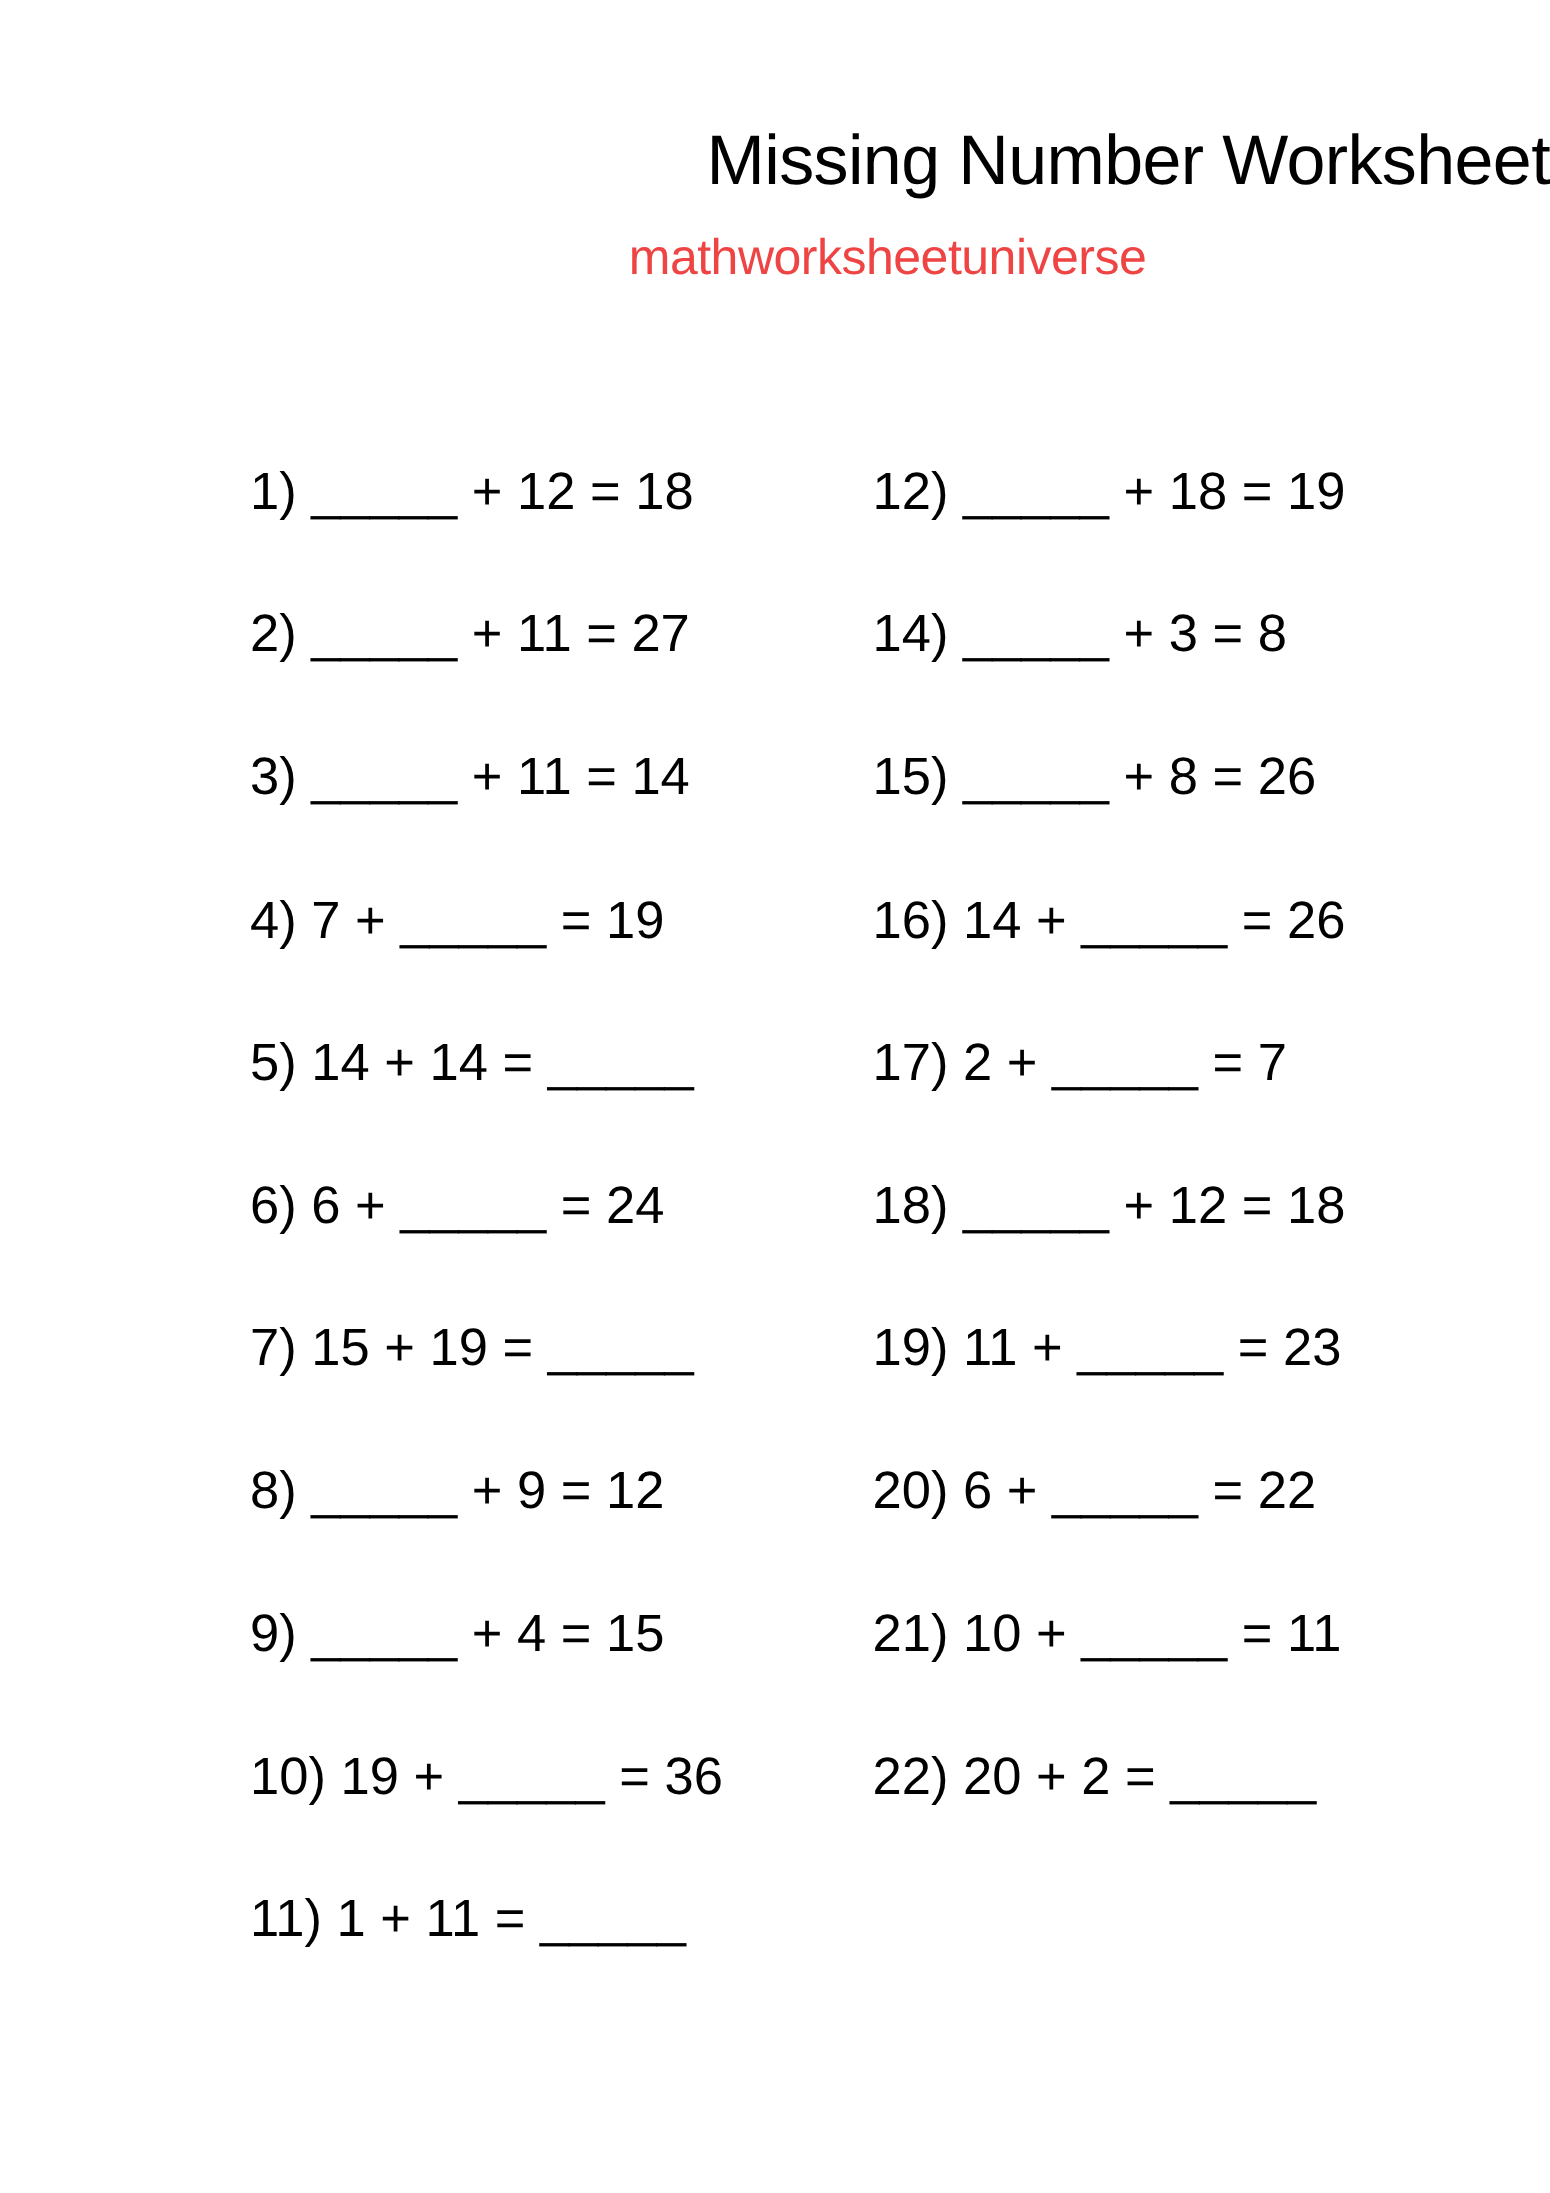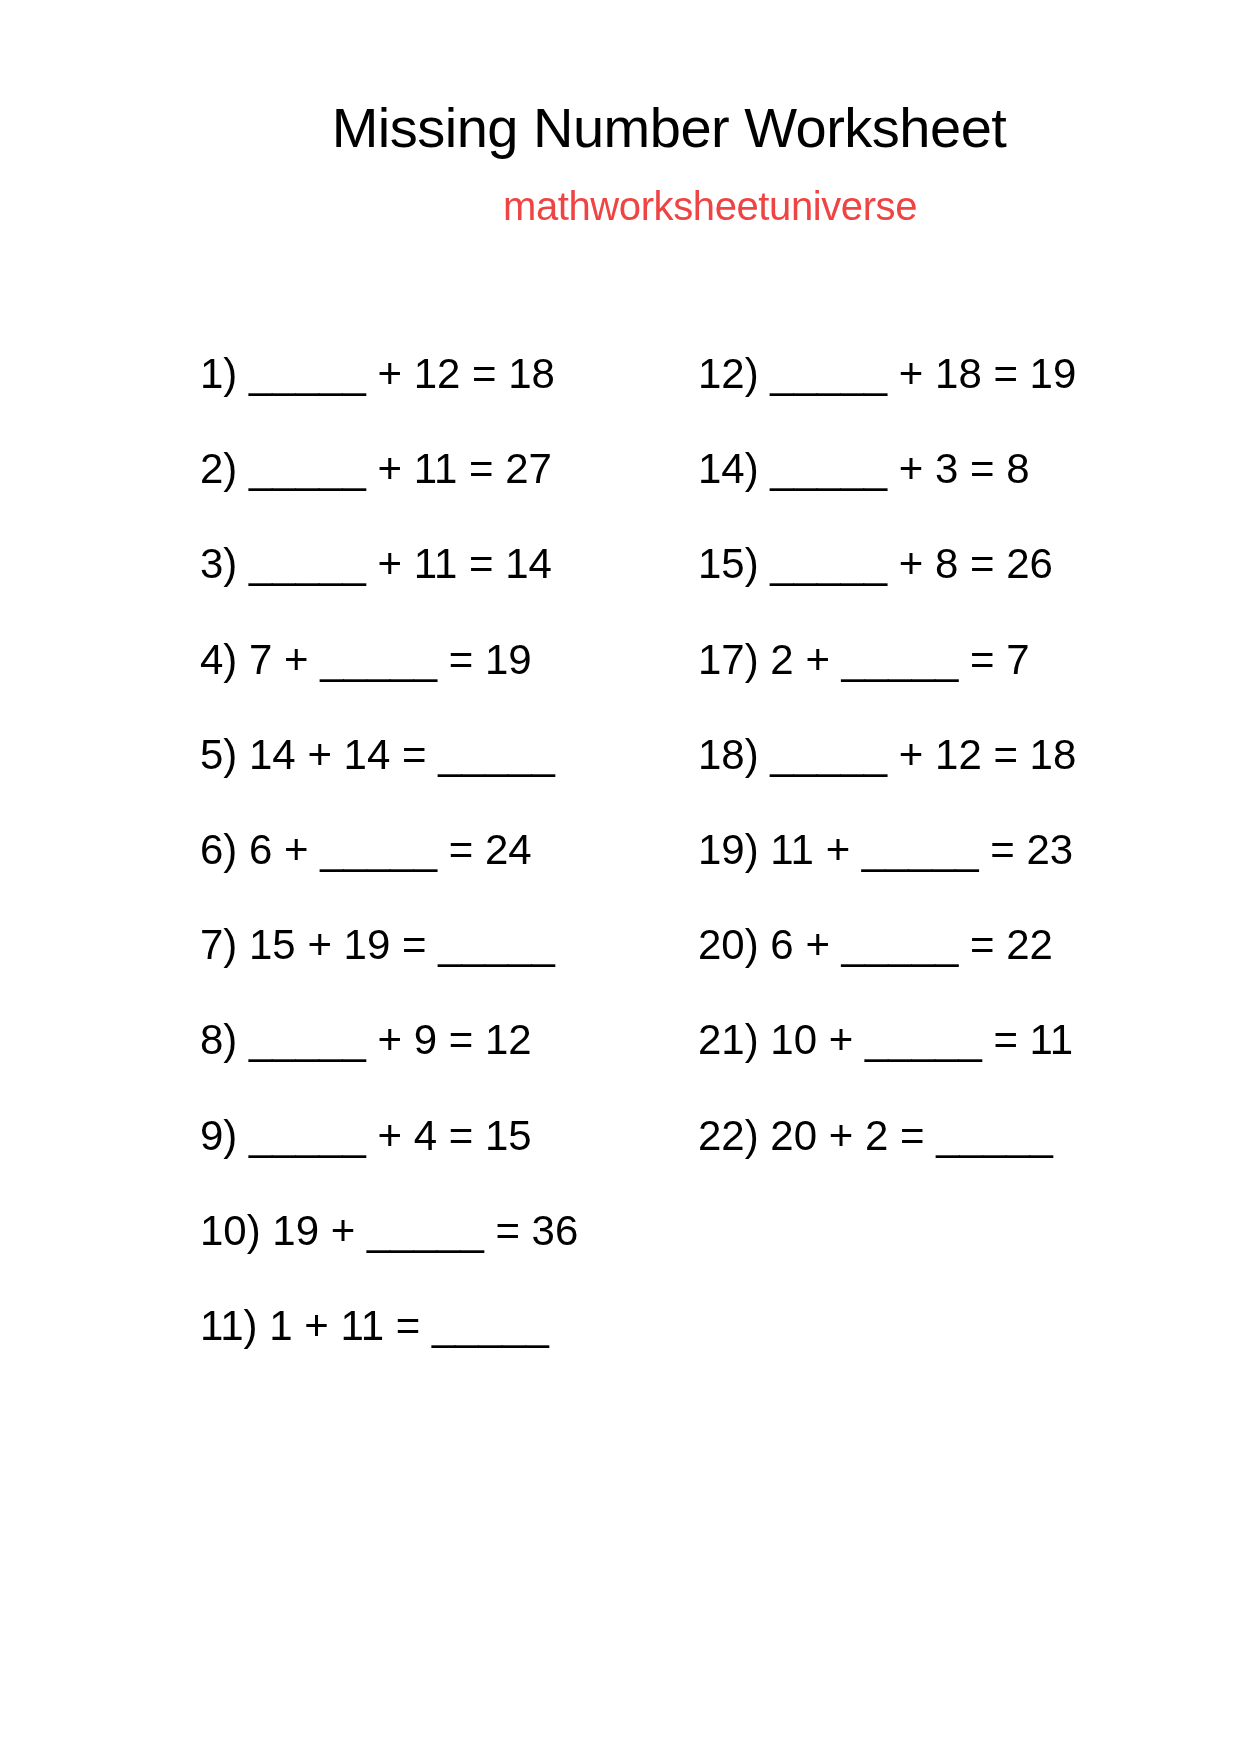--- a/index.html
+++ b/index.html
@@ -13,21 +13,21 @@
       position: relative;
       overflow: hidden;
       font-family: "Liberation Sans", sans-serif;
       color: #000000;
     }
     .title {
       position: absolute;
       left: 0;
       width: 1240px;
       top: 96px;
-      text-align: center;
+      text-align: right;
       padding-left: 98px;
       box-sizing: border-box;
       font-size: 56px;
       line-height: 64px;
       font-weight: normal;
       margin: 0;
       letter-spacing: -0.5px;
     }
     .subtitle {
       position: absolute;
@@ -43,20 +43,21 @@
       position: absolute;
       top: 350px;
     }
     .column.left { left: 200px; }
     .column.right { left: 698px; }
     .problem {
       height: 95.2px;
       font-size: 42px;
       line-height: 48px;
       white-space: pre;
+      margin-top: 19px;
     }
   </style>
 </head>
 <body>
 
 <h1 class="title">Missing Number Worksheet</h1>
 <div class="subtitle">mathworksheetuniverse</div>
 
 <div class="column left">
   <div class="problem">1) _____ + 12 = 18</div>
@@ -69,19 +70,20 @@
   <div class="problem">8) _____ + 9 = 12</div>
   <div class="problem">9) _____ + 4 = 15</div>
   <div class="problem">10) 19 + _____ = 36</div>
   <div class="problem">11) 1 + 11 = _____</div>
 </div>
 
 <div class="column right">
   <div class="problem">12) _____ + 18 = 19</div>
   <div class="problem">14) _____ + 3 = 8</div>
   <div class="problem">15) _____ + 8 = 26</div>
+  <div class="problem">16) 14 + _____ = 26</div>
   <div class="problem">17) 2 + _____ = 7</div>
   <div class="problem">18) _____ + 12 = 18</div>
   <div class="problem">19) 11 + _____ = 23</div>
   <div class="problem">20) 6 + _____ = 22</div>
   <div class="problem">21) 10 + _____ = 11</div>
   <div class="problem">22) 20 + 2 = _____</div>
 </div>
 
 </body></html>

